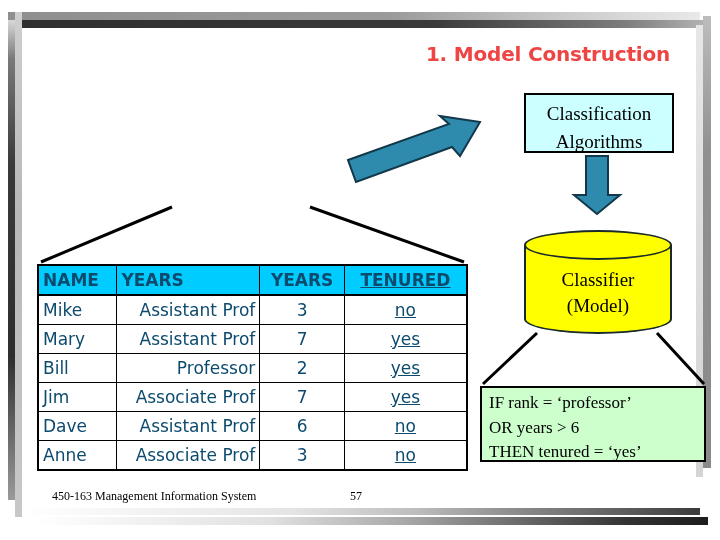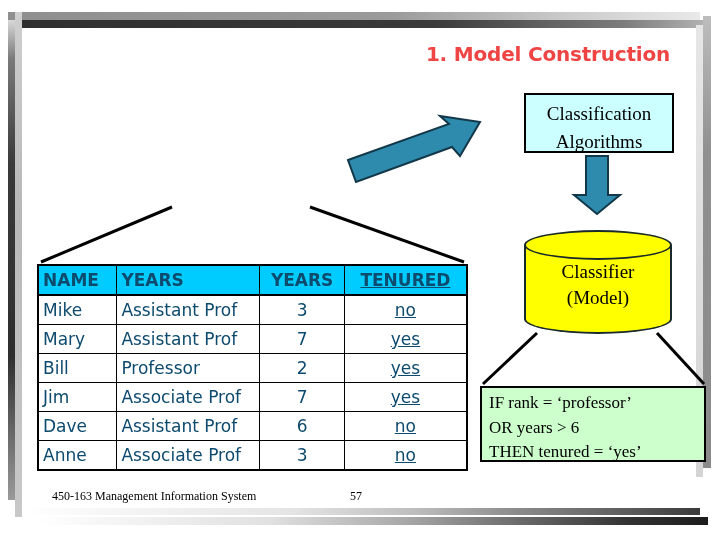--- a/index.html
+++ b/index.html
@@ -166,21 +166,21 @@
   }
   #data-table thead th {
     background: #00ccff;
     font-weight: bold;
     text-align: left;
     border-bottom: 2px solid #000000;
   }
   #data-table thead th.center { text-align: center; }
   #data-table tbody td { font-weight: normal; }
   .col-name  { width: 74px;  text-align: left; }
-  .col-rank  { width: 152px; text-align: left; }
+  .col-rank  { width: 152px; text-align: right; }
   .col-years { width: 80px;  text-align: center; }
   .col-ten   { width: 121px; text-align: center; text-decoration: underline; }
 
   
   #vector-layer {
     position: absolute;
     left: 0; top: 0;
     width: 720px; height: 540px;
     pointer-events: none;
   }
@@ -230,21 +230,21 @@
 
   <div class="flat-box" id="classification-box">
     <div>Classification</div>
     <div>Algorithms</div>
   </div>
 
   <div class="cylinder" id="classifier-cylinder" style="left:524px; top:230px; width:148px; height:105px;">
     <div class="cyl-bottom" style="top:74px; width:148px; height:30px; background:#ffff00;"></div>
     <div class="cyl-body" style="top:15px; width:148px; height:74px; background:#ffff00;"></div>
     <div class="cyl-top" style="width:148px; height:30px; background:#ffff00;"></div>
-    <div class="cyl-label" style="top:29px;">
+    <div class="cyl-label" style="top:37px;">
       <div>Classifier</div>
       <div>(Model)</div>
     </div>
   </div>
 
   <div class="flat-box" id="rule-box">
     <div>IF rank = ‘professor’</div>
     <div>OR years &gt; 6</div>
     <div>THEN tenured = ‘yes’</div>
   </div>

